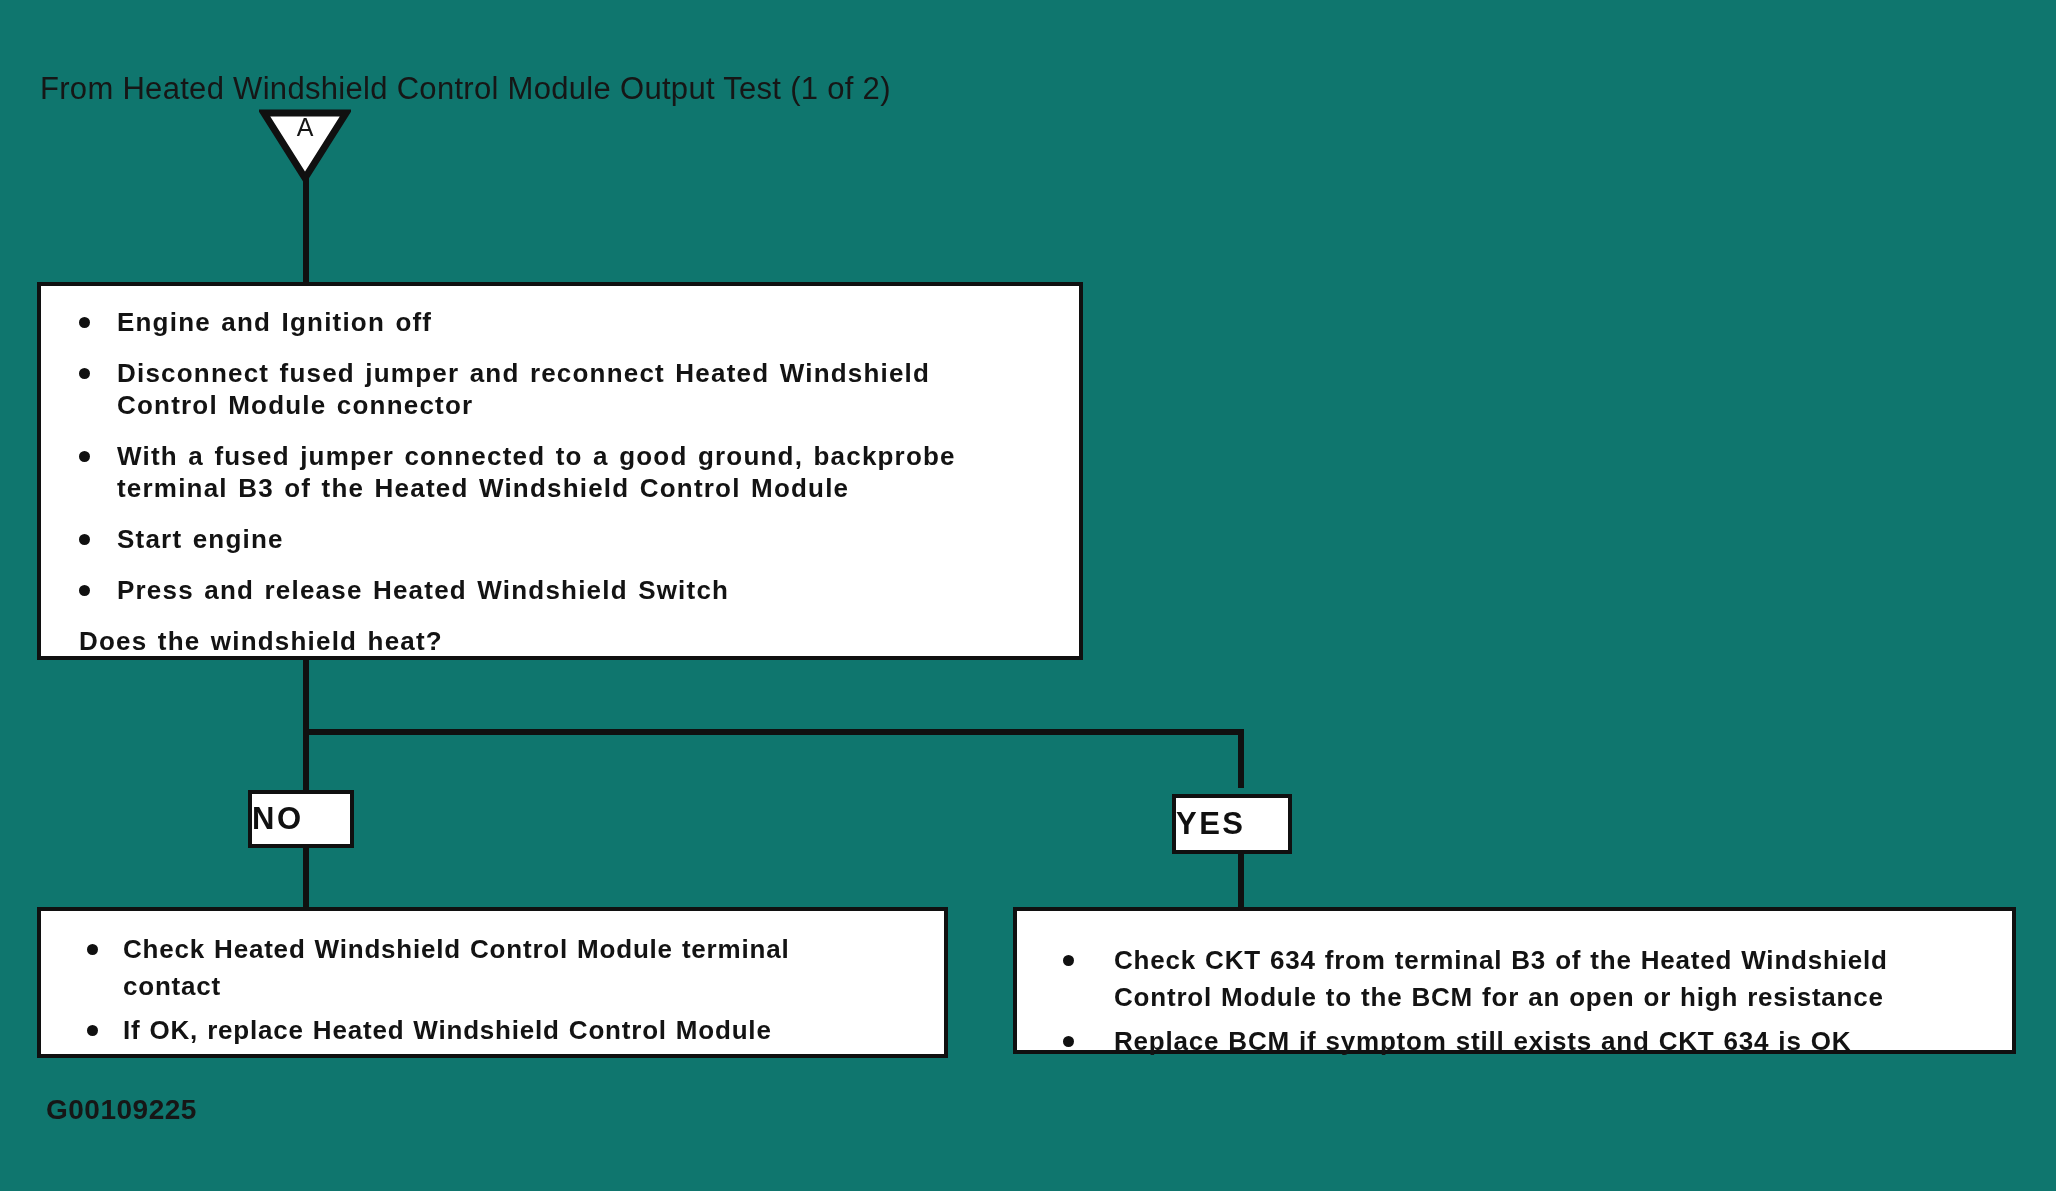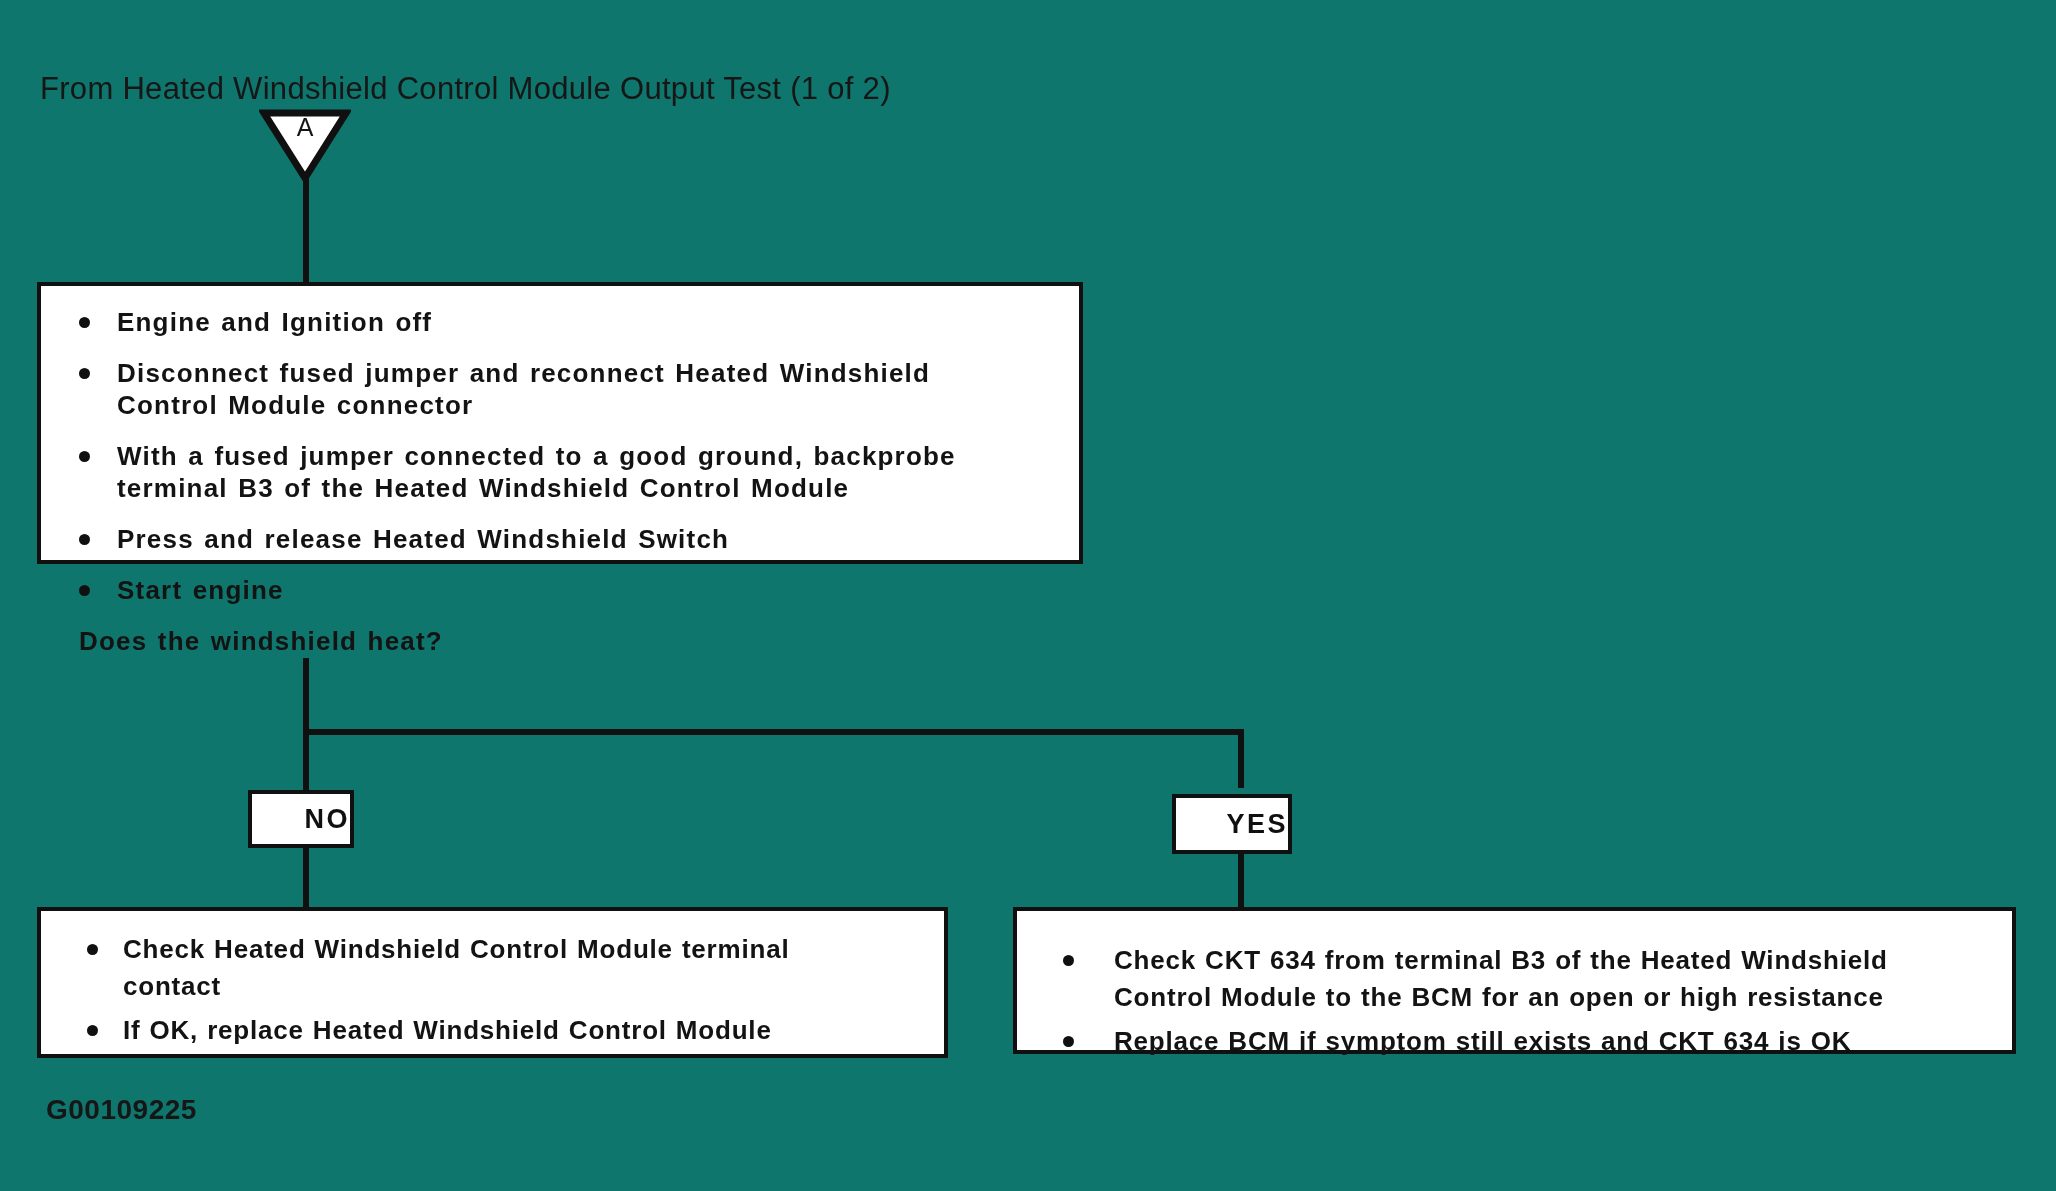--- a/index.html
+++ b/index.html
@@ -48,33 +48,32 @@
 
   
   .line { background: #101010; }
 
   
   .box {
     border: 4px solid #101010;
     background: #ffffff;
     box-sizing: border-box;
   }
-  .main-box  { left: 37px;   top: 282px; width: 1046px; height: 282px; padding: 20px 26px 0 38px; }
+  .main-box  { left: 37px;   top: 282px; width: 1046px; height: 378px; padding: 20px 26px 0 38px; }
   .no-box    { left: 37px;   top: 907px; width: 911px;  height: 151px; padding: 20px 20px 0 46px; }
   .yes-box   { left: 1013px; top: 907px; width: 1003px; height: 147px; padding: 31px 16px 0 46px; }
 
   .label-box {
     display: flex;
     align-items: center;
-    justify-content: flex-end;
-    font-size: 27px;
+    justify-content: flex-start;
+    font-size: 31px;
     font-weight: 700;
     letter-spacing: 2.5px;
     color: #101010;
-    padding-left: 45px;
   }
   .no-label  { left: 248px;  top: 790px; width: 106px; height: 58px; }
   .yes-label { left: 1172px; top: 786px; width: 120px; height: 60px; margin-top: 8px; }
 
   
   .bullet-row {
     display: flex;
     align-items: flex-start;
   }
   .dot {
@@ -141,26 +140,26 @@
         </div>
 
         <div class="bullet-row">
           <span class="dot"></span>
           <span class="btext">With a fused jumper connected to a good ground, backprobe
 terminal B3 of the Heated Windshield Control Module</span>
         </div>
 
         <div class="bullet-row">
           <span class="dot"></span>
+          <span class="btext">Start engine</span>
+        </div>
+
+        <div class="bullet-row">
+          <span class="dot"></span>
           <span class="btext">Press and release Heated Windshield Switch</span>
-        </div>
-
-        <div class="bullet-row">
-          <span class="dot"></span>
-          <span class="btext">Start engine</span>
         </div>
       </div>
     <div class="question">Does the windshield heat?</div>
   </div>
 
   <div class="abs box label-box no-label">
     <span>NO</span>
   </div>
   <div class="abs box label-box yes-label">
     <span>YES</span>

